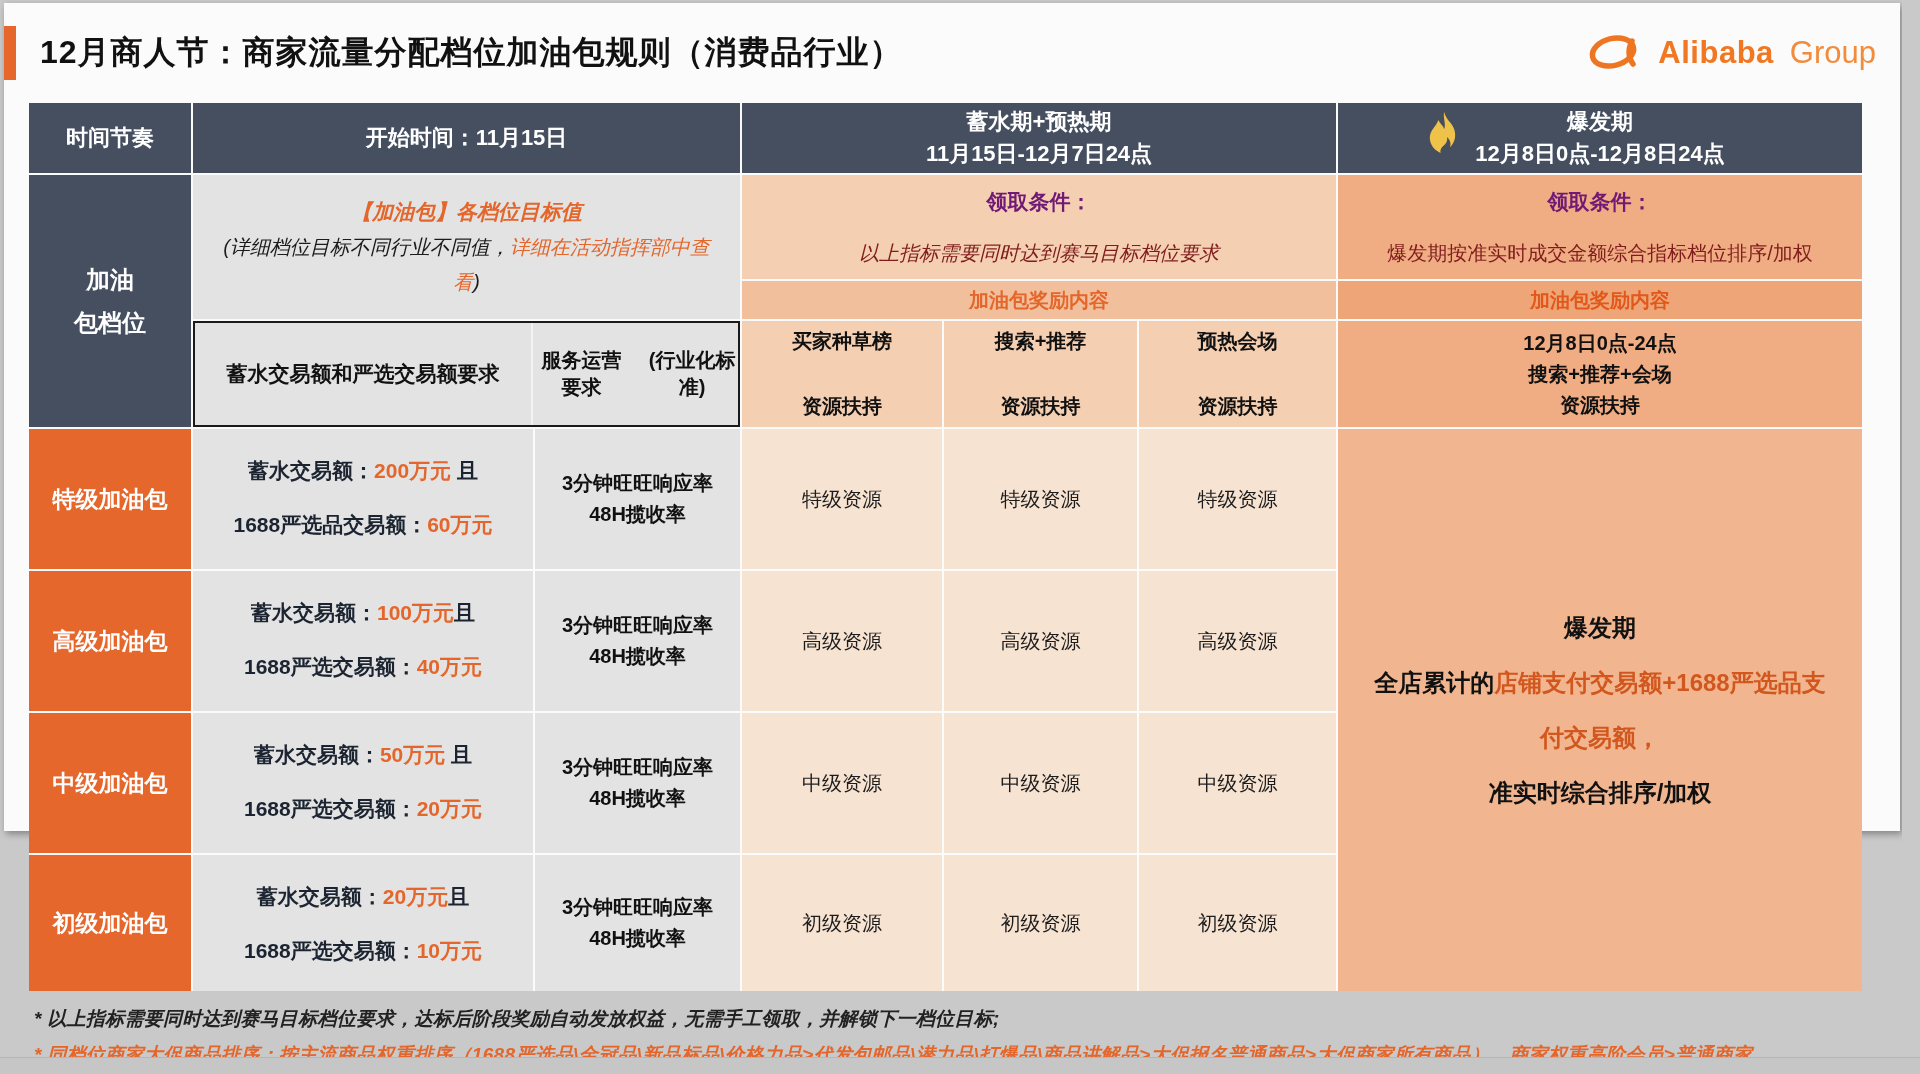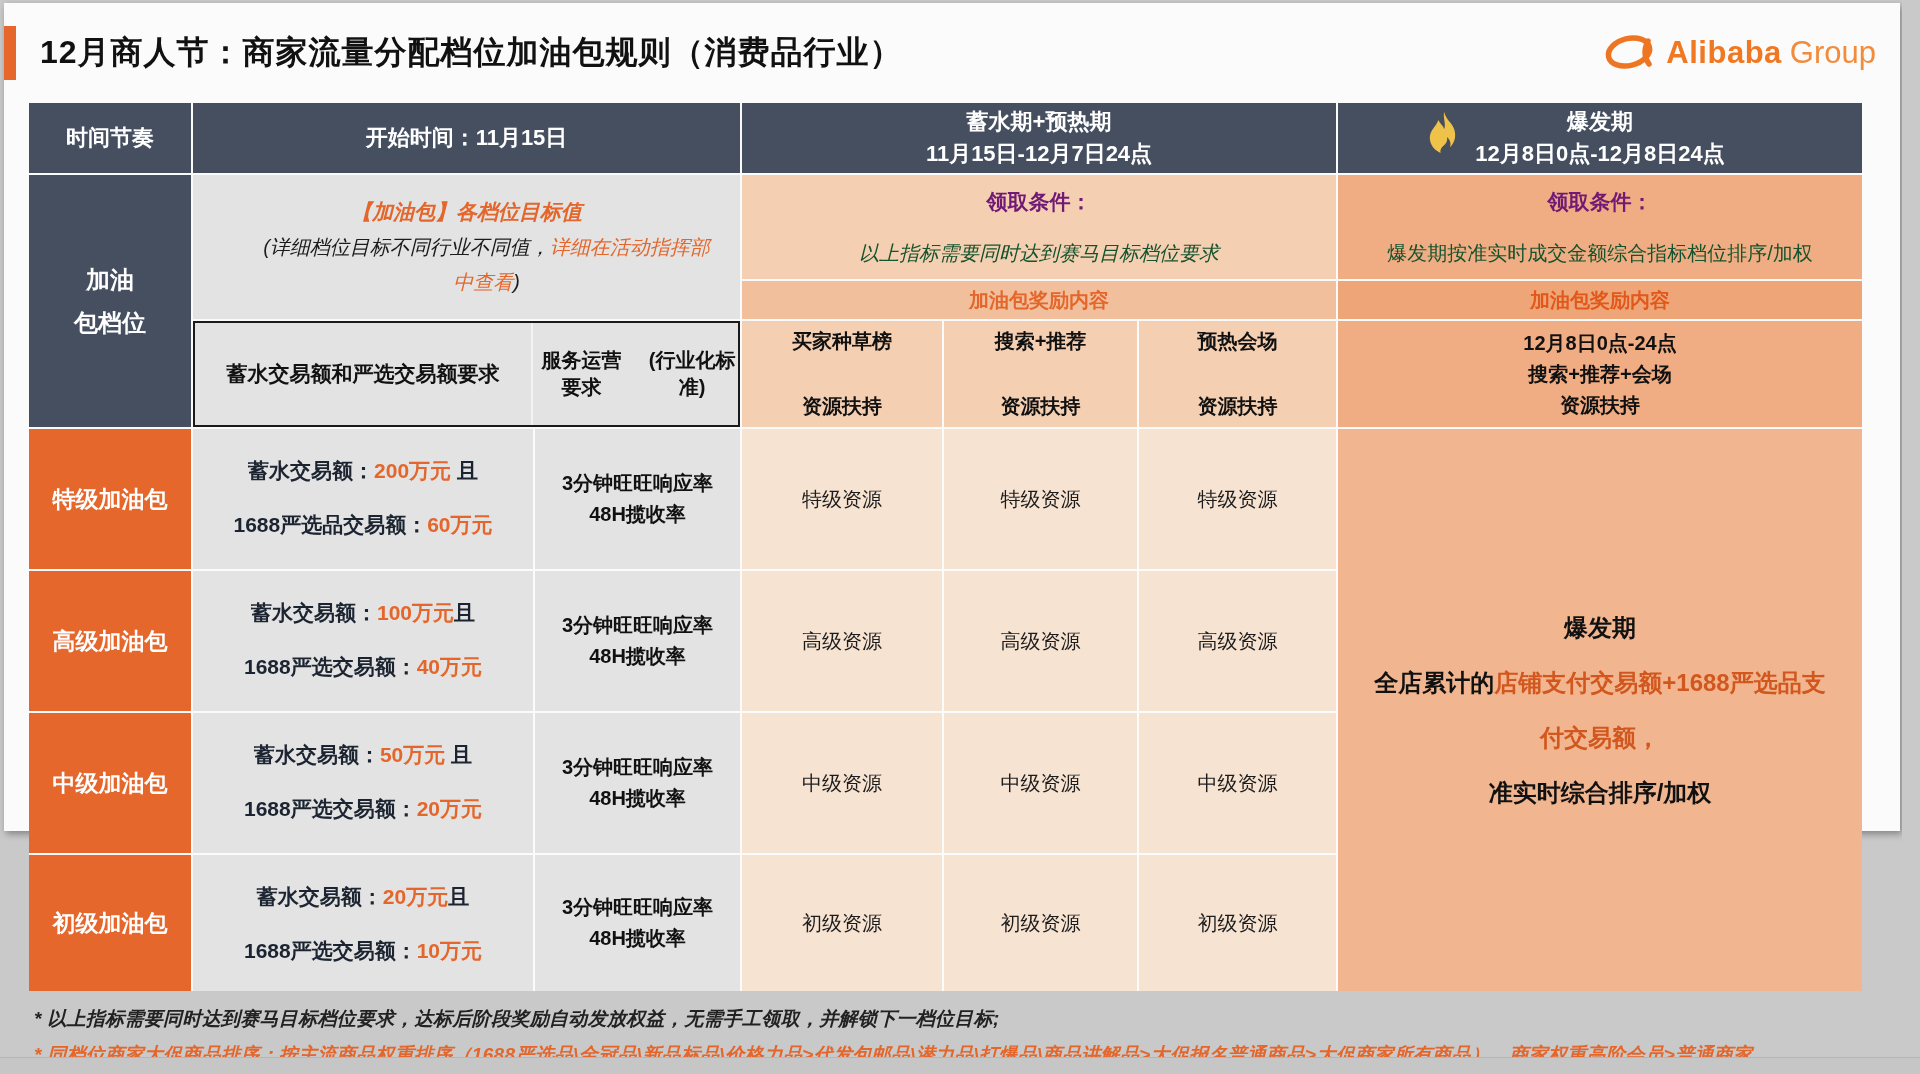--- a/index.html
+++ b/index.html
@@ -10,21 +10,21 @@
   }
   .page{position:relative;width:1920px;height:1074px;background:#c9c9c9;}
   .slide{
     position:absolute;left:4px;top:3px;width:1896px;height:828px;
     background:#fbfbfb;box-shadow:2px 3px 7px rgba(0,0,0,.35);
   }
   
   .title-row{display:flex;align-items:center;padding:20px 24px 6px 0;height:60px;}
   .title-accent{width:12px;height:54px;background:#E5672C;margin-right:24px;flex:0 0 auto;}
   h1.page-title{margin:0;font-size:32px;font-weight:bold;color:#111;letter-spacing:1px;}
-  .logo{margin-left:auto;display:flex;align-items:center;gap:8px;justify-content:flex-end;}
+  .logo{margin-left:auto;display:flex;align-items:center;gap:16px;justify-content:flex-end;}
   .logo-brand{color:#F07823;font-weight:bold;font-size:31px;letter-spacing:.5px;}
   .logo-suffix{color:#F28C3C;font-weight:400;font-size:31px;}
   
   .grid{
     display:grid;margin:14px 0 0 25px;width:max-content;background:#fbfbfb;gap:2px;
     grid-template-columns:162px 340px 205px 200px 193px 197px 524px;
     grid-template-rows:70px 104px 38px 106px 140px 140px 140px 136px;
   }
   .cell{display:flex;flex-direction:column;align-items:center;justify-content:center;text-align:center;}
   .dark{background:#454F60;color:#fff;font-weight:bold;font-size:22px;line-height:1.45;}
@@ -49,27 +49,27 @@
   .a-t2l{grid-area:6/1/7/2}.a-t2q{grid-area:6/2/7/3}.a-t2s{grid-area:6/3/7/4}
   .a-t2r1{grid-area:6/4/7/5}.a-t2r2{grid-area:6/5/7/6}.a-t2r3{grid-area:6/6/7/7}
   .a-t3l{grid-area:7/1/8/2}.a-t3q{grid-area:7/2/8/3}.a-t3s{grid-area:7/3/8/4}
   .a-t3r1{grid-area:7/4/8/5}.a-t3r2{grid-area:7/5/8/6}.a-t3r3{grid-area:7/6/8/7}
   .a-t4l{grid-area:8/1/9/2}.a-t4q{grid-area:8/2/9/3}.a-t4s{grid-area:8/3/9/4}
   .a-t4r1{grid-area:8/4/9/5}.a-t4r2{grid-area:8/5/9/6}.a-t4r3{grid-area:8/6/9/7}
   
   .side-label{font-size:24px;line-height:1.8;}
   .target{padding:0 28px;font-size:21px;line-height:1.75;font-style:italic;}
   .target .t-title{font-weight:bold;color:#E4662B;}
-  .target .t-note{color:#1b1b1b;font-weight:500;font-size:20px;margin-left:40px;}
+  .target .t-note{color:#1b1b1b;font-weight:500;font-size:20px;}
   .subhdr{display:flex;flex-direction:row;align-items:stretch;border:2px solid #1b1b1b;background:#E3E3E3;}
   .subhdr .part{display:flex;flex-direction:row;align-items:center;justify-content:center;text-align:center;}
   .subhdr .part-b{flex:0 0 336px;font-weight:bold;font-size:21px;color:#111;}
   .subhdr .part-c{flex:1 1 auto;border-left:2px solid #f3f3f3;font-weight:bold;font-size:20px;color:#111;gap:16px;}
   .claim .c-title{font-weight:bold;font-size:21px;color:#701a75;}
-  .claim .c-body{font-size:20px;color:#14532d;margin-top:24px;}
+  .claim .c-body{font-size:20px;color:#7f1d1d;margin-top:24px;}
   .claim .c-body.italic{font-style:italic;}
   .colhead{font-weight:bold;font-size:20px;color:#111;gap:38px;}
   .p2hdr{font-weight:bold;font-size:20px;color:#111;line-height:1.55;}
   .req{justify-content:flex-start;padding-top:28px;gap:26px;font-weight:bold;font-size:21px;color:#1b2430;}
   .svc{font-weight:bold;font-size:20px;color:#111;line-height:1.55;}
   .big{background:#F1B68F;font-weight:bold;font-size:24px;color:#111;line-height:2.3;padding:0 26px;}
   .big .b-orange{color:#D2571E;}
   .flame{position:absolute;left:86px;top:50%;transform:translateY(-50%);}
   
   .footnotes{margin:15px 0 0 30px;}

